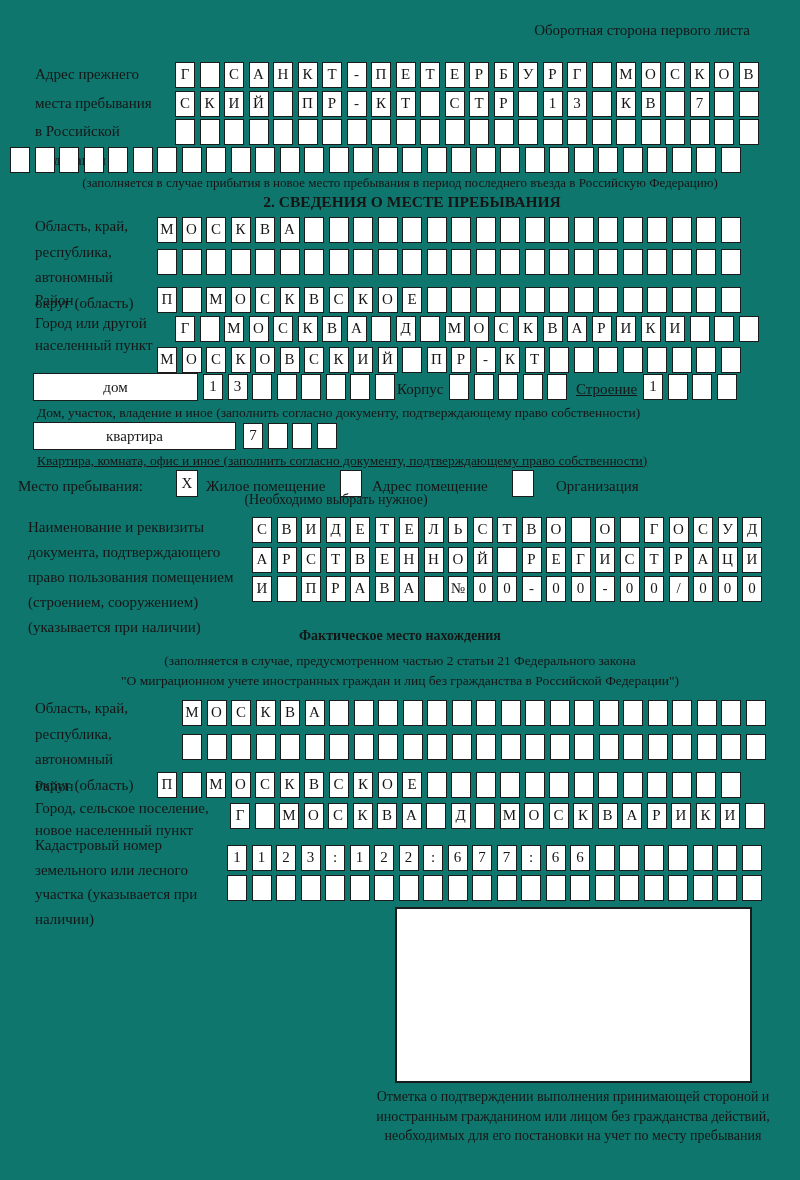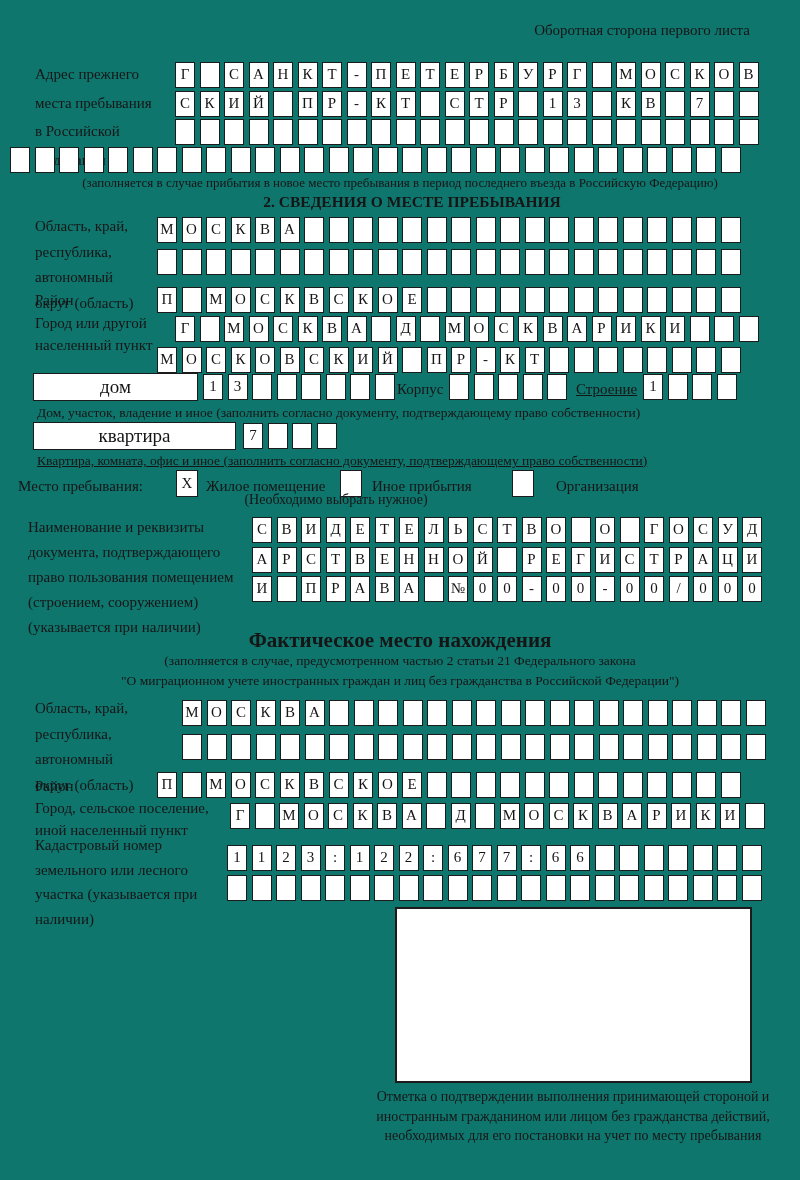--- a/index.html
+++ b/index.html
@@ -15,21 +15,21 @@
   .bold { font-weight:bold; }
   .cells { position:absolute; display:flex; gap:4.5px; }
   .cell {
     width:20px; height:26px; border:1.5px solid #1b1b1b; box-sizing:border-box;
     display:flex; align-items:center; justify-content:center;
     font-size:15px; padding-bottom:1px; background:#fff;
   }
   .widebox {
     position:absolute; border:1.5px solid #1b1b1b; box-sizing:border-box;
     display:flex; align-items:center; justify-content:center;
-    font-size:19px; background:#fff;
+    font-size:15px; background:#fff;
   }
   .checkbox {
     position:absolute; width:22px; height:27px; border:1.5px solid #1b1b1b;
     box-sizing:border-box; display:flex; align-items:center; justify-content:center;
     font-size:15px; background:#fff;
   }
   .stamp { position:absolute; border:2px solid #1b1b1b; box-sizing:border-box; background:#fff; }
 </style>
 </head>
 <body>
@@ -325,21 +325,21 @@
       <div class="cell"></div>
       <div class="cell"></div>
       <div class="cell"></div>
     </div>
   <div class="caption" style="left:37px; top:453px; font-size:13.5px;text-decoration:underline;">Квартира, комната, офис и иное (заполнить согласно документу, подтверждающему право собственности)</div>
 
   <div class="lbl" style="left:18px; top:474px;">Место пребывания:</div>
   <div class="checkbox" style="left:176px; top:470px;">X</div>
   <div class="lbl" style="left:206px; top:474px;">Жилое помещение</div>
   <div class="checkbox" style="left:340px; top:470px;"></div>
-  <div class="lbl" style="left:372px; top:474px;">Иное прибытия</div>
+  <div class="lbl" style="left:372px; top:474px;">Адрес помещение</div>
   <div class="checkbox" style="left:512px; top:470px;"></div>
   <div class="lbl" style="left:556px; top:474px;">Организация</div>
   <div class="caption" style="left:136px; top:492px; width:400px; text-align:center; font-size:14px;">(Необходимо выбрать нужное)</div>
 
   <div class="lbl" style="left:28px; top:515px; width:210px; line-height:25px;">Наименование и реквизиты документа, подтверждающего право пользования помещением (строением, сооружением) (указывается при наличии)</div>
   <div class="cells" style="left:252px; top:517px;">
       <div class="cell">С</div>
       <div class="cell">В</div>
       <div class="cell">И</div>
       <div class="cell">Д</div>
@@ -401,21 +401,21 @@
       <div class="cell">0</div>
       <div class="cell">-</div>
       <div class="cell">0</div>
       <div class="cell">0</div>
       <div class="cell">/</div>
       <div class="cell">0</div>
       <div class="cell">0</div>
       <div class="cell">0</div>
     </div>
 
-  <div class="caption center bold" style="top:628px; font-size:21px;">Фактическое место нахождения</div>
+  <div class="caption center bold" style="top:628px; font-size:14px;">Фактическое место нахождения</div>
   <div class="caption center" style="top:653px; font-size:13.5px;">(заполняется в случае, предусмотренном частью 2 статьи 21 Федерального закона</div>
   <div class="caption center" style="top:673px; font-size:13.5px;">"О миграционном учете иностранных граждан и лиц без гражданства в Российской Федерации")</div>
 
   <div class="lbl" style="left:35px; top:696px; width:115px; line-height:25.5px;">Область, край, республика, автономный округ (область)</div>
   <div class="cells" style="left:182px; top:700px;">
       <div class="cell">М</div>
       <div class="cell">О</div>
       <div class="cell">С</div>
       <div class="cell">К</div>
       <div class="cell">В</div>
@@ -487,21 +487,21 @@
       <div class="cell"></div>
       <div class="cell"></div>
       <div class="cell"></div>
       <div class="cell"></div>
       <div class="cell"></div>
       <div class="cell"></div>
       <div class="cell"></div>
       <div class="cell"></div>
     </div>
 
-  <div class="lbl" style="left:35px; top:797px; width:196px; line-height:22px;">Город, сельское поселение, иной населенный пункт</div>
+  <div class="lbl" style="left:35px; top:797px; width:196px; line-height:22px;">Город, сельское поселение, новое населенный пункт</div>
   <div class="cells" style="left:230px; top:803px;">
       <div class="cell">Г</div>
       <div class="cell"></div>
       <div class="cell">М</div>
       <div class="cell">О</div>
       <div class="cell">С</div>
       <div class="cell">К</div>
       <div class="cell">В</div>
       <div class="cell">А</div>
       <div class="cell"></div>

